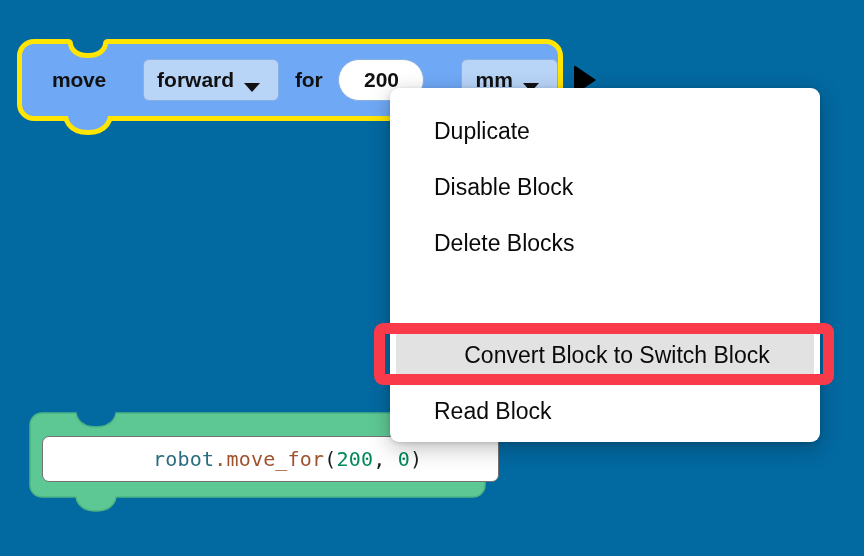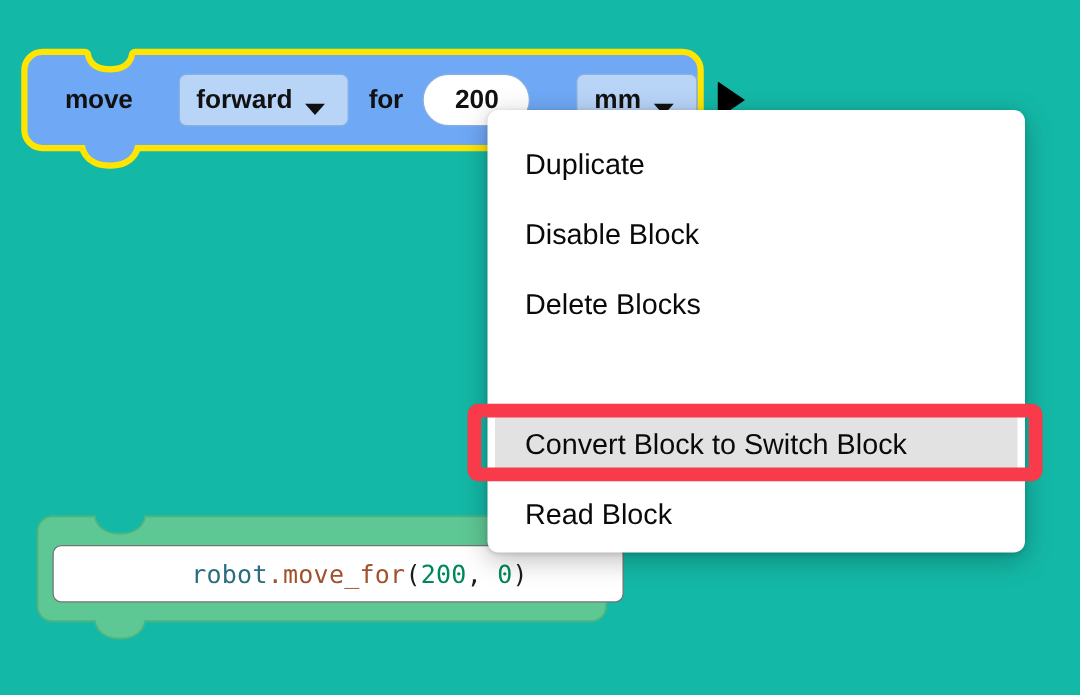--- a/index.html
+++ b/index.html
@@ -12,21 +12,21 @@
     height: 556px;
     position: relative;
     overflow: hidden;
     font-family: "Liberation Sans", sans-serif;
     -webkit-font-smoothing: antialiased;
   }
 
   .canvas {
     position: absolute;
     inset: 0;
-    background: #14b8a6;
+    background: #0369a1;
   }
 
   
   .block-wrap {
     position: absolute;
   }
 
   .block-svg {
     display: block;
     overflow: visible;
@@ -142,31 +142,32 @@
     box-shadow: 0 6px 22px rgba(0,0,0,0.26), 0 1px 4px rgba(0,0,0,0.14);
     overflow: hidden;
   }
   .menu-item {
     position: absolute;
     left: 0;
     width: 100%;
     height: 44px;
     display: flex;
     align-items: center;
-    padding-left: 30px;
+    padding-left: 44px;
     box-sizing: border-box;
     font-size: 23px;
     color: #0a0a0a;
     white-space: nowrap;
   }
   .menu-item.highlighted {
     background: #e2e2e2;
     border-radius: 2px;
     left: 6px;
     width: 418px;
+    justify-content: center;
   }
 
   .red-outline {
     position: absolute;
     left: 374px;
     top: 323px;
     width: 460px;
     height: 62px;
     border: 11px solid #f83a4b;
     border-radius: 9px;

